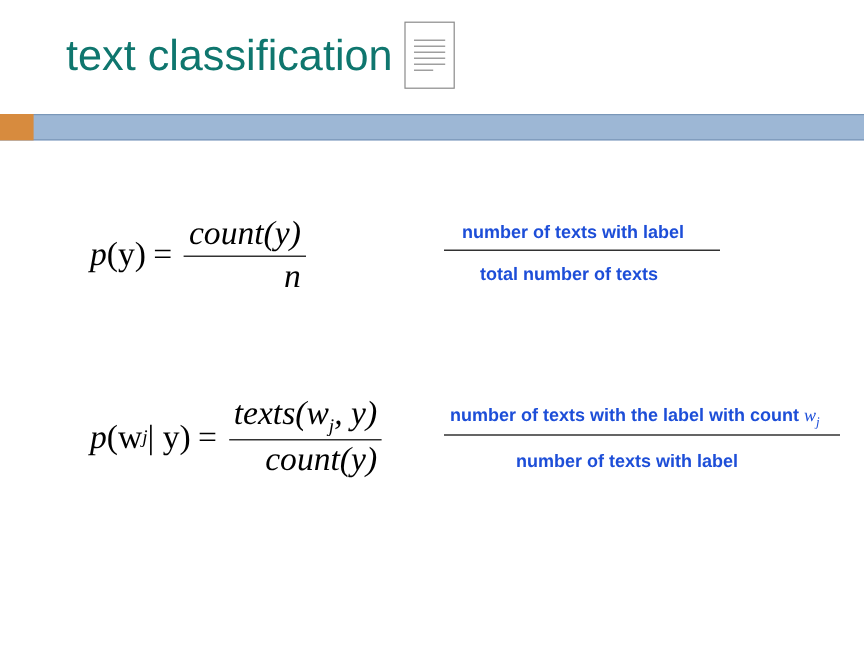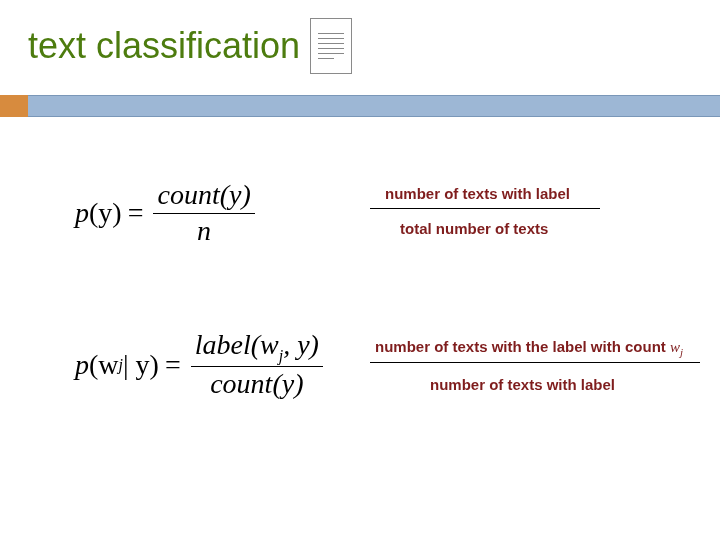--- a/index.html
+++ b/index.html
@@ -14,22 +14,23 @@
   .title-area {
     position: absolute;
     top: 18px;
     left: 28px;
     display: flex;
     align-items: center;
     gap: 10px;
   }
   .title {
     font-size: 36px;
-    color: #4d7c0f;
+    color: #0f766e;
     font-weight: 400;
+    margin-left: 27px;
   }
   .doc-icon-box {
     width: 42px;
     height: 56px;
     border: 1px solid #8a8a8a;
     display: flex;
     flex-direction: column;
     justify-content: center;
     align-items: center;
     gap: 4px;
@@ -69,40 +70,40 @@
   .formula {
     font-family: "Times New Roman", serif;
     font-size: 28px;
     font-style: italic;
     display: flex;
     align-items: center;
   }
   .frac {
     display: inline-flex;
     flex-direction: column;
-    align-items: center;
+    align-items: flex-end;
     margin: 0 4px;
     font-style: italic;
   }
   .frac .num, .frac .den {
     padding: 0 4px;
     line-height: 1.1;
   }
   .frac .bar {
     width: 100%;
     height: 1px;
     background: #000;
     margin: 2px 0;
   }
   .explain {
     position: absolute;
     font-family: Arial, sans-serif;
     font-size: 15px;
     font-weight: bold;
-    color: #7f1d1d;
+    color: #1d4ed8;
   }
   .ex1-top { top: 185px; left: 385px; }
   .ex1-line {
     position: absolute;
     top: 208px;
     left: 370px;
     width: 230px;
     height: 1px;
     background: #000;
   }
@@ -159,21 +160,21 @@
 <div class="explain ex1-bot">total number of texts</div>
 
 <div class="formula-block fb2">
   <span class="formula">
     <span>p</span>
       <span style="font-style:normal">(w</span>
       <sub style="font-size:16px">j</sub>
       <span style="font-style:normal"> | y)</span>
     <span style="font-style:normal;margin:0 6px">=</span>
     <span class="frac">
-      <span class="num"><span>label(w</span><sub style="font-size:16px">j</sub><span>, y)</span></span>
+      <span class="num"><span>texts(w</span><sub style="font-size:16px">j</sub><span>, y)</span></span>
       <span class="bar"></span>
       <span class="den">count(y)</span>
     </span>
   </span>
 </div>
 <div class="explain ex2-top">
   <span>number of texts with the label with count </span><span class="wj"><span>w</span><sub>j</sub></span>
 </div>
 <div class="ex2-line"></div>
 <div class="explain ex2-bot">number of texts with label</div>

